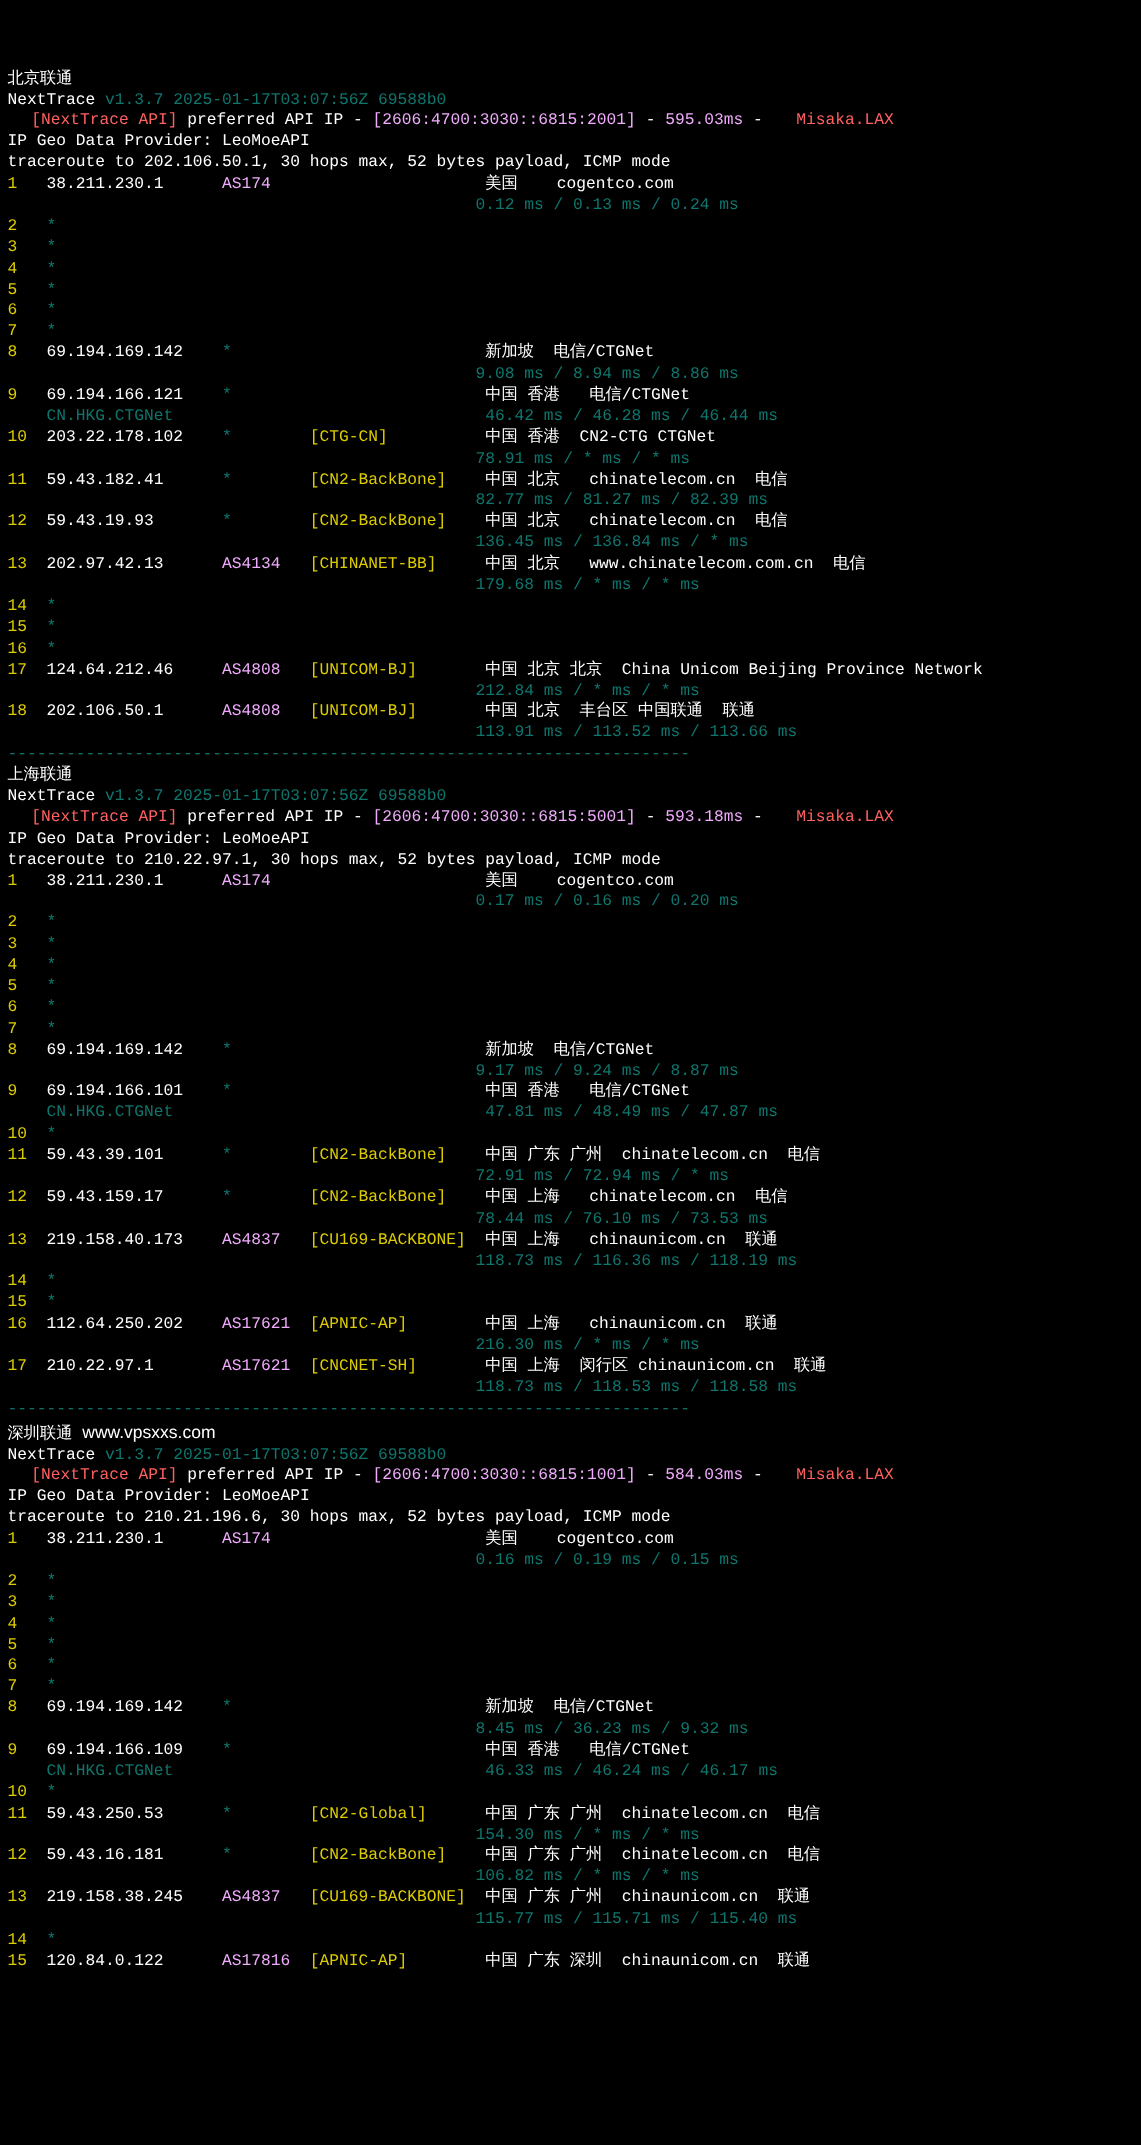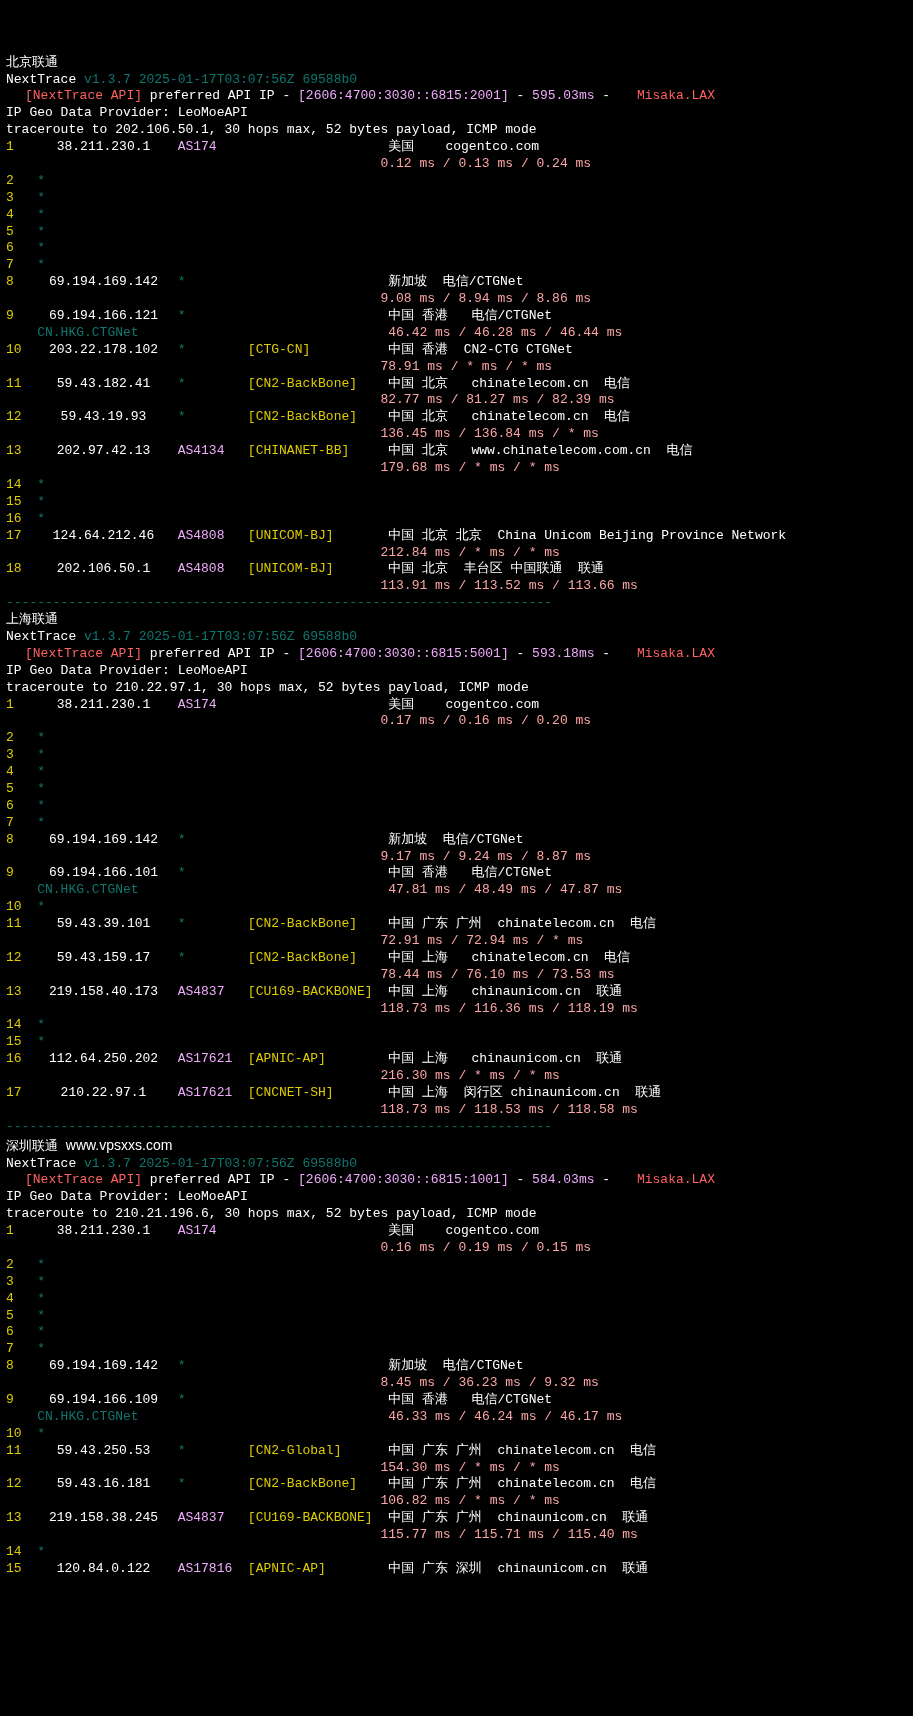--- a/index.html
+++ b/index.html
@@ -10,25 +10,25 @@
     line-height: 1.3;
     margin: 0;
     padding: 4px 6px;
     white-space: pre;
   }
   .white { color: #ffffff; }
   .dim { color: #0f766e; }
   .green { color: #f0abfc; }
   .red { color: #ff6060; margin-left: 19px; }
   .yellow { color: #ddcc00; }
-  .teal { color: #fca5a5; }
+  .teal { color: #0f766e; }
   .bold { font-weight: normal; }
   .row { display: block; min-height: 1em; }
   .col-hop { display: inline-block; width: 2ch; color: #ddcc00; }
-  .col-ip  { display: inline-block; width: 17ch; text-align: center; }
+  .col-ip  { display: inline-block; width: 17ch; }
   .col-as  { display: inline-block; width: 9ch; }
   .col-tag { display: inline-block; width: 18ch; }
   .pad49   { display: inline-block; width: 46ch; }
 </style>
 </head>
 <body>
 
 
 <div id="root"><div class="row"><span class="white bold">北京联通</span></div><div class="row"><span class="white bold">NextTrace</span><span class="dim"> v1.3.7 2025-01-17T03:07:56Z 69588b0</span></div><div class="row"><span class="red bold">[NextTrace API]</span><span class="white"> preferred API IP - </span><span class="green">[2606:4700:3030::6815:2001]</span><span class="white"> - </span><span class="green">595.03ms</span><span class="white"> - </span><span class="red bold">Misaka.LAX</span></div><div class="row"><span class="white">IP Geo Data Provider: LeoMoeAPI</span></div><div class="row"><span class="white">traceroute to 202.106.50.1, 30 hops max, 52 bytes payload, ICMP mode</span></div><div class="row"><span class="yellow col-hop">1</span><span>  </span><span class="white bold col-ip">38.211.230.1</span><span> </span><span class="green col-as">AS174</span><span class="white col-tag"></span><span class="white bold">美国</span><span class="white">    cogentco.com</span></div><div class="row"><span class="pad49"></span><span>  </span><span class="teal">0.12 ms / 0.13 ms / 0.24 ms</span></div><div class="row"><span class="yellow col-hop">2</span><span>  </span><span class="dim">*</span></div><div class="row"><span class="yellow col-hop">3</span><span>  </span><span class="dim">*</span></div><div class="row"><span class="yellow col-hop">4</span><span>  </span><span class="dim">*</span></div><div class="row"><span class="yellow col-hop">5</span><span>  </span><span class="dim">*</span></div><div class="row"><span class="yellow col-hop">6</span><span>  </span><span class="dim">*</span></div><div class="row"><span class="yellow col-hop">7</span><span>  </span><span class="dim">*</span></div><div class="row"><span class="yellow col-hop">8</span><span>  </span><span class="white bold col-ip">69.194.169.142</span><span> </span><span class="dim col-as">*</span><span class="white col-tag"></span><span class="white bold">新加坡</span><span class="white">  电信/CTGNet</span></div><div class="row"><span class="pad49"></span><span>  </span><span class="teal">9.08 ms / 8.94 ms / 8.86 ms</span></div><div class="row"><span class="yellow col-hop">9</span><span>  </span><span class="white bold col-ip">69.194.166.121</span><span> </span><span class="dim col-as">*</span><span class="white col-tag"></span><span class="white bold">中国 香港</span><span class="white">   电信/CTGNet</span></div><div class="row"><span class="col-hop"></span><span>  </span><span class="dim">CN.HKG.CTGNet</span><span>                                </span><span class="teal">46.42 ms / 46.28 ms / 46.44 ms</span></div><div class="row"><span class="yellow col-hop">10</span><span>  </span><span class="white bold col-ip">203.22.178.102</span><span> </span><span class="dim col-as">*</span><span class="yellow col-tag">[CTG-CN]</span><span class="white bold">中国 香港</span><span class="white">  CN2-CTG CTGNet</span></div><div class="row"><span class="pad49"></span><span>  </span><span class="teal">78.91 ms / * ms / * ms</span></div><div class="row"><span class="yellow col-hop">11</span><span>  </span><span class="white bold col-ip">59.43.182.41</span><span> </span><span class="dim col-as">*</span><span class="yellow col-tag">[CN2-BackBone]</span><span class="white bold">中国 北京</span><span class="white">   chinatelecom.cn  电信</span></div><div class="row"><span class="pad49"></span><span>  </span><span class="teal">82.77 ms / 81.27 ms / 82.39 ms</span></div><div class="row"><span class="yellow col-hop">12</span><span>  </span><span class="white bold col-ip">59.43.19.93</span><span> </span><span class="dim col-as">*</span><span class="yellow col-tag">[CN2-BackBone]</span><span class="white bold">中国 北京</span><span class="white">   chinatelecom.cn  电信</span></div><div class="row"><span class="pad49"></span><span>  </span><span class="teal">136.45 ms / 136.84 ms / * ms</span></div><div class="row"><span class="yellow col-hop">13</span><span>  </span><span class="white bold col-ip">202.97.42.13</span><span> </span><span class="green col-as">AS4134</span><span class="yellow col-tag">[CHINANET-BB]</span><span class="white bold">中国 北京</span><span class="white">   www.chinatelecom.com.cn  电信</span></div><div class="row"><span class="pad49"></span><span>  </span><span class="teal">179.68 ms / * ms / * ms</span></div><div class="row"><span class="yellow col-hop">14</span><span>  </span><span class="dim">*</span></div><div class="row"><span class="yellow col-hop">15</span><span>  </span><span class="dim">*</span></div><div class="row"><span class="yellow col-hop">16</span><span>  </span><span class="dim">*</span></div><div class="row"><span class="yellow col-hop">17</span><span>  </span><span class="white bold col-ip">124.64.212.46</span><span> </span><span class="green col-as">AS4808</span><span class="yellow col-tag">[UNICOM-BJ]</span><span class="white bold">中国 北京</span><span class="white"> 北京  China Unicom Beijing Province Network</span></div><div class="row"><span class="pad49"></span><span>  </span><span class="teal">212.84 ms / * ms / * ms</span></div><div class="row"><span class="yellow col-hop">18</span><span>  </span><span class="white bold col-ip">202.106.50.1</span><span> </span><span class="green col-as">AS4808</span><span class="yellow col-tag">[UNICOM-BJ]</span><span class="white bold">中国 北京</span><span class="white">  丰台区 中国联通  联通</span></div><div class="row"><span class="pad49"></span><span>  </span><span class="teal">113.91 ms / 113.52 ms / 113.66 ms</span></div><div class="row"><span class="dim">----------------------------------------------------------------------</span></div><div class="row"><span class="white bold">上海联通</span></div><div class="row"><span class="white bold">NextTrace</span><span class="dim"> v1.3.7 2025-01-17T03:07:56Z 69588b0</span></div><div class="row"><span class="red bold">[NextTrace API]</span><span class="white"> preferred API IP - </span><span class="green">[2606:4700:3030::6815:5001]</span><span class="white"> - </span><span class="green">593.18ms</span><span class="white"> - </span><span class="red bold">Misaka.LAX</span></div><div class="row"><span class="white">IP Geo Data Provider: LeoMoeAPI</span></div><div class="row"><span class="white">traceroute to 210.22.97.1, 30 hops max, 52 bytes payload, ICMP mode</span></div><div class="row"><span class="yellow col-hop">1</span><span>  </span><span class="white bold col-ip">38.211.230.1</span><span> </span><span class="green col-as">AS174</span><span class="white col-tag"></span><span class="white bold">美国</span><span class="white">    cogentco.com</span></div><div class="row"><span class="pad49"></span><span>  </span><span class="teal">0.17 ms / 0.16 ms / 0.20 ms</span></div><div class="row"><span class="yellow col-hop">2</span><span>  </span><span class="dim">*</span></div><div class="row"><span class="yellow col-hop">3</span><span>  </span><span class="dim">*</span></div><div class="row"><span class="yellow col-hop">4</span><span>  </span><span class="dim">*</span></div><div class="row"><span class="yellow col-hop">5</span><span>  </span><span class="dim">*</span></div><div class="row"><span class="yellow col-hop">6</span><span>  </span><span class="dim">*</span></div><div class="row"><span class="yellow col-hop">7</span><span>  </span><span class="dim">*</span></div><div class="row"><span class="yellow col-hop">8</span><span>  </span><span class="white bold col-ip">69.194.169.142</span><span> </span><span class="dim col-as">*</span><span class="white col-tag"></span><span class="white bold">新加坡</span><span class="white">  电信/CTGNet</span></div><div class="row"><span class="pad49"></span><span>  </span><span class="teal">9.17 ms / 9.24 ms / 8.87 ms</span></div><div class="row"><span class="yellow col-hop">9</span><span>  </span><span class="white bold col-ip">69.194.166.101</span><span> </span><span class="dim col-as">*</span><span class="white col-tag"></span><span class="white bold">中国 香港</span><span class="white">   电信/CTGNet</span></div><div class="row"><span class="col-hop"></span><span>  </span><span class="dim">CN.HKG.CTGNet</span><span>                                </span><span class="teal">47.81 ms / 48.49 ms / 47.87 ms</span></div><div class="row"><span class="yellow col-hop">10</span><span>  </span><span class="dim">*</span></div><div class="row"><span class="yellow col-hop">11</span><span>  </span><span class="white bold col-ip">59.43.39.101</span><span> </span><span class="dim col-as">*</span><span class="yellow col-tag">[CN2-BackBone]</span><span class="white bold">中国 广东 广州</span><span class="white">  chinatelecom.cn  电信</span></div><div class="row"><span class="pad49"></span><span>  </span><span class="teal">72.91 ms / 72.94 ms / * ms</span></div><div class="row"><span class="yellow col-hop">12</span><span>  </span><span class="white bold col-ip">59.43.159.17</span><span> </span><span class="dim col-as">*</span><span class="yellow col-tag">[CN2-BackBone]</span><span class="white bold">中国 上海</span><span class="white">   chinatelecom.cn  电信</span></div><div class="row"><span class="pad49"></span><span>  </span><span class="teal">78.44 ms / 76.10 ms / 73.53 ms</span></div><div class="row"><span class="yellow col-hop">13</span><span>  </span><span class="white bold col-ip">219.158.40.173</span><span> </span><span class="green col-as">AS4837</span><span class="yellow col-tag">[CU169-BACKBONE]</span><span class="white bold">中国 上海</span><span class="white">   chinaunicom.cn  联通</span></div><div class="row"><span class="pad49"></span><span>  </span><span class="teal">118.73 ms / 116.36 ms / 118.19 ms</span></div><div class="row"><span class="yellow col-hop">14</span><span>  </span><span class="dim">*</span></div><div class="row"><span class="yellow col-hop">15</span><span>  </span><span class="dim">*</span></div><div class="row"><span class="yellow col-hop">16</span><span>  </span><span class="white bold col-ip">112.64.250.202</span><span> </span><span class="green col-as">AS17621</span><span class="yellow col-tag">[APNIC-AP]</span><span class="white bold">中国 上海</span><span class="white">   chinaunicom.cn  联通</span></div><div class="row"><span class="pad49"></span><span>  </span><span class="teal">216.30 ms / * ms / * ms</span></div><div class="row"><span class="yellow col-hop">17</span><span>  </span><span class="white bold col-ip">210.22.97.1</span><span> </span><span class="green col-as">AS17621</span><span class="yellow col-tag">[CNCNET-SH]</span><span class="white bold">中国 上海</span><span class="white">  闵行区 chinaunicom.cn  联通</span></div><div class="row"><span class="pad49"></span><span>  </span><span class="teal">118.73 ms / 118.53 ms / 118.58 ms</span></div><div class="row"><span class="dim">----------------------------------------------------------------------</span></div><div class="row"><span class="white bold">深圳联通</span><span class="white"> </span><span class="white" style="font-family: sans-serif; font-size: 14px;">www.vpsxxs.com</span></div><div class="row"><span class="white bold">NextTrace</span><span class="dim"> v1.3.7 2025-01-17T03:07:56Z 69588b0</span></div><div class="row"><span class="red bold">[NextTrace API]</span><span class="white"> preferred API IP - </span><span class="green">[2606:4700:3030::6815:1001]</span><span class="white"> - </span><span class="green">584.03ms</span><span class="white"> - </span><span class="red bold">Misaka.LAX</span></div><div class="row"><span class="white">IP Geo Data Provider: LeoMoeAPI</span></div><div class="row"><span class="white">traceroute to 210.21.196.6, 30 hops max, 52 bytes payload, ICMP mode</span></div><div class="row"><span class="yellow col-hop">1</span><span>  </span><span class="white bold col-ip">38.211.230.1</span><span> </span><span class="green col-as">AS174</span><span class="white col-tag"></span><span class="white bold">美国</span><span class="white">    cogentco.com</span></div><div class="row"><span class="pad49"></span><span>  </span><span class="teal">0.16 ms / 0.19 ms / 0.15 ms</span></div><div class="row"><span class="yellow col-hop">2</span><span>  </span><span class="dim">*</span></div><div class="row"><span class="yellow col-hop">3</span><span>  </span><span class="dim">*</span></div><div class="row"><span class="yellow col-hop">4</span><span>  </span><span class="dim">*</span></div><div class="row"><span class="yellow col-hop">5</span><span>  </span><span class="dim">*</span></div><div class="row"><span class="yellow col-hop">6</span><span>  </span><span class="dim">*</span></div><div class="row"><span class="yellow col-hop">7</span><span>  </span><span class="dim">*</span></div><div class="row"><span class="yellow col-hop">8</span><span>  </span><span class="white bold col-ip">69.194.169.142</span><span> </span><span class="dim col-as">*</span><span class="white col-tag"></span><span class="white bold">新加坡</span><span class="white">  电信/CTGNet</span></div><div class="row"><span class="pad49"></span><span>  </span><span class="teal">8.45 ms / 36.23 ms / 9.32 ms</span></div><div class="row"><span class="yellow col-hop">9</span><span>  </span><span class="white bold col-ip">69.194.166.109</span><span> </span><span class="dim col-as">*</span><span class="white col-tag"></span><span class="white bold">中国 香港</span><span class="white">   电信/CTGNet</span></div><div class="row"><span class="col-hop"></span><span>  </span><span class="dim">CN.HKG.CTGNet</span><span>                                </span><span class="teal">46.33 ms / 46.24 ms / 46.17 ms</span></div><div class="row"><span class="yellow col-hop">10</span><span>  </span><span class="dim">*</span></div><div class="row"><span class="yellow col-hop">11</span><span>  </span><span class="white bold col-ip">59.43.250.53</span><span> </span><span class="dim col-as">*</span><span class="yellow col-tag">[CN2-Global]</span><span class="white bold">中国 广东 广州</span><span class="white">  chinatelecom.cn  电信</span></div><div class="row"><span class="pad49"></span><span>  </span><span class="teal">154.30 ms / * ms / * ms</span></div><div class="row"><span class="yellow col-hop">12</span><span>  </span><span class="white bold col-ip">59.43.16.181</span><span> </span><span class="dim col-as">*</span><span class="yellow col-tag">[CN2-BackBone]</span><span class="white bold">中国 广东 广州</span><span class="white">  chinatelecom.cn  电信</span></div><div class="row"><span class="pad49"></span><span>  </span><span class="teal">106.82 ms / * ms / * ms</span></div><div class="row"><span class="yellow col-hop">13</span><span>  </span><span class="white bold col-ip">219.158.38.245</span><span> </span><span class="green col-as">AS4837</span><span class="yellow col-tag">[CU169-BACKBONE]</span><span class="white bold">中国 广东 广州</span><span class="white">  chinaunicom.cn  联通</span></div><div class="row"><span class="pad49"></span><span>  </span><span class="teal">115.77 ms / 115.71 ms / 115.40 ms</span></div><div class="row"><span class="yellow col-hop">14</span><span>  </span><span class="dim">*</span></div><div class="row"><span class="yellow col-hop">15</span><span>  </span><span class="white bold col-ip">120.84.0.122</span><span> </span><span class="green col-as">AS17816</span><span class="yellow col-tag">[APNIC-AP]</span><span class="white bold">中国 广东 深圳</span><span class="white">  chinaunicom.cn  联通</span></div></div>
 

